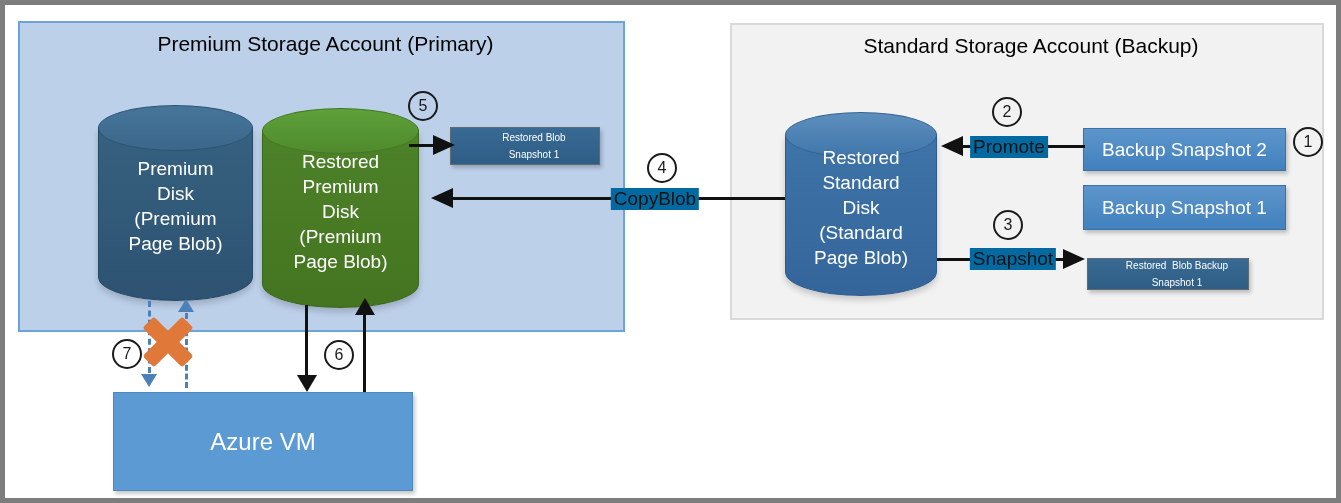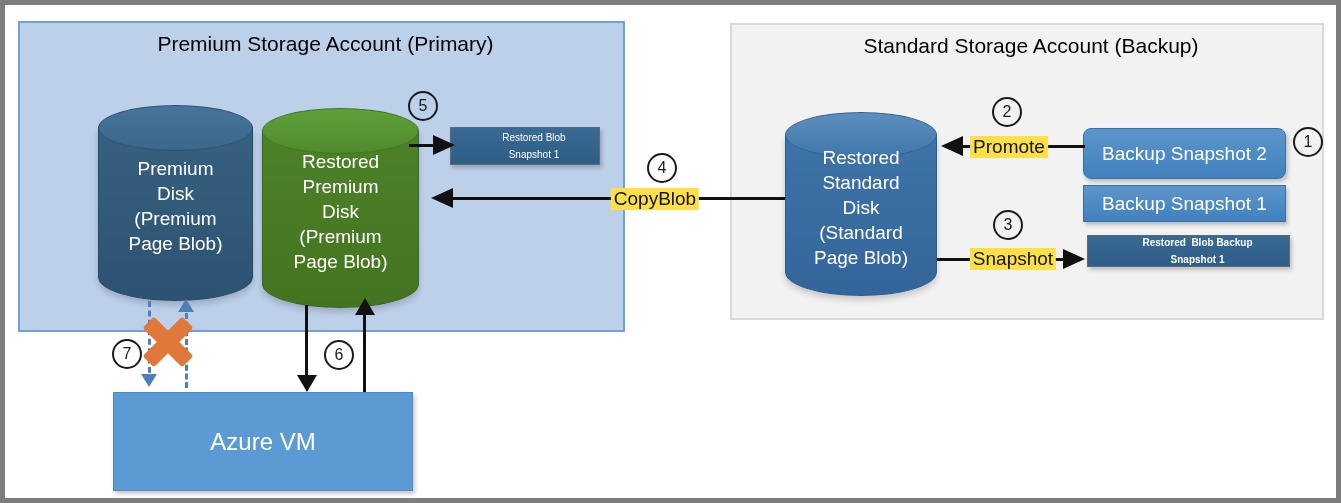--- a/index.html
+++ b/index.html
@@ -32,41 +32,41 @@
   .cyl-blue .cyl-body{background:linear-gradient(180deg,#3e74a9 0%,#34659a 100%);border:1px solid #2d5b8c;}
   .cyl-blue .cyl-top{background:linear-gradient(180deg,#5d8fbd 0%,#4076ab 100%);border:1px solid #33638f;}
 
   
   .node{position:absolute;box-sizing:border-box;display:flex;align-items:center;justify-content:center;
         color:#ffffff;text-align:center;box-shadow:2px 3px 4px rgba(0,0,0,.22);}
   .node-snap{background:linear-gradient(180deg,#5d95cb 0%,#4181be 100%);border:1px solid #3a72a8;font-size:19px;}
   .node-dark{background:linear-gradient(180deg,#396a93 0%,#2e5d85 100%);border:1px solid #5f6a72;font-size:10px;line-height:17px;padding-left:18px;}
   .restored-blob-snap{left:445px;top:122px;width:150px;height:38px;}
   .bsnap3{left:1078px;top:68px;width:203px;height:35px;}
-  .bsnap2{left:1078px;top:123px;width:203px;height:51px;border-radius:8px;}
-  .bsnap1{left:1078px;top:180px;width:203px;height:37px;}
-  .restored-backup-snap{left:1082px;top:230px;width:203px;height:32px;font-weight:bold;}
+  .bsnap2{left:1078px;top:123px;width:203px;height:43px;}
+  .bsnap1{left:1078px;top:180px;width:203px;height:45px;}
+  .restored-backup-snap{left:1082px;top:253px;width:162px;height:32px;}
 
   .vm-box{left:108px;top:387px;width:300px;height:99px;background:#5b9ad3;border:1px solid #4d88be;font-size:24px;}
 
   
   .h-line,.v-line{position:absolute;background:#111111;z-index:4;}
   .h-line{height:3px;}
   .v-line{width:3px;}
   .tri{position:absolute;width:0;height:0;z-index:4;}
   .tri-left{border-top:10px solid transparent;border-bottom:10px solid transparent;border-right:22px solid #111111;}
   .tri-right{border-top:10px solid transparent;border-bottom:10px solid transparent;border-left:22px solid #111111;}
   .tri-up{border-left:10px solid transparent;border-right:10px solid transparent;border-bottom:17px solid #111111;}
   .tri-down{border-left:10px solid transparent;border-right:10px solid transparent;border-top:17px solid #111111;}
 
   .v-dash{position:absolute;width:0;border-left:3px dashed #4d80b8;z-index:4;}
   .tri-up-blue{border-left:8px solid transparent;border-right:8px solid transparent;border-bottom:13px solid #4d80b8;}
   .tri-down-blue{border-left:8px solid transparent;border-right:8px solid transparent;border-top:13px solid #4d80b8;}
 
-  .flow-label{position:absolute;transform:translate(-50%,-50%);background:#fde047;color:#141414;
+  .flow-label{position:absolute;transform:translate(-50%,-50%);background:#0369a1;color:#141414;
               font-size:19px;padding:0 3px;z-index:5;white-space:nowrap;}
 
   
   .step{position:absolute;width:26px;height:26px;border:2px solid #1a1a1a;border-radius:50%;
         transform:translate(-50%,-50%);display:flex;align-items:center;justify-content:center;
         font-size:16px;color:#1a1a1a;z-index:6;background:transparent;}
 
   
   .xmark{position:absolute;left:135px;top:310px;width:56px;height:54px;z-index:7;}
   .xmark::before,.xmark::after{content:"";position:absolute;left:0;top:19px;width:56px;height:16px;

